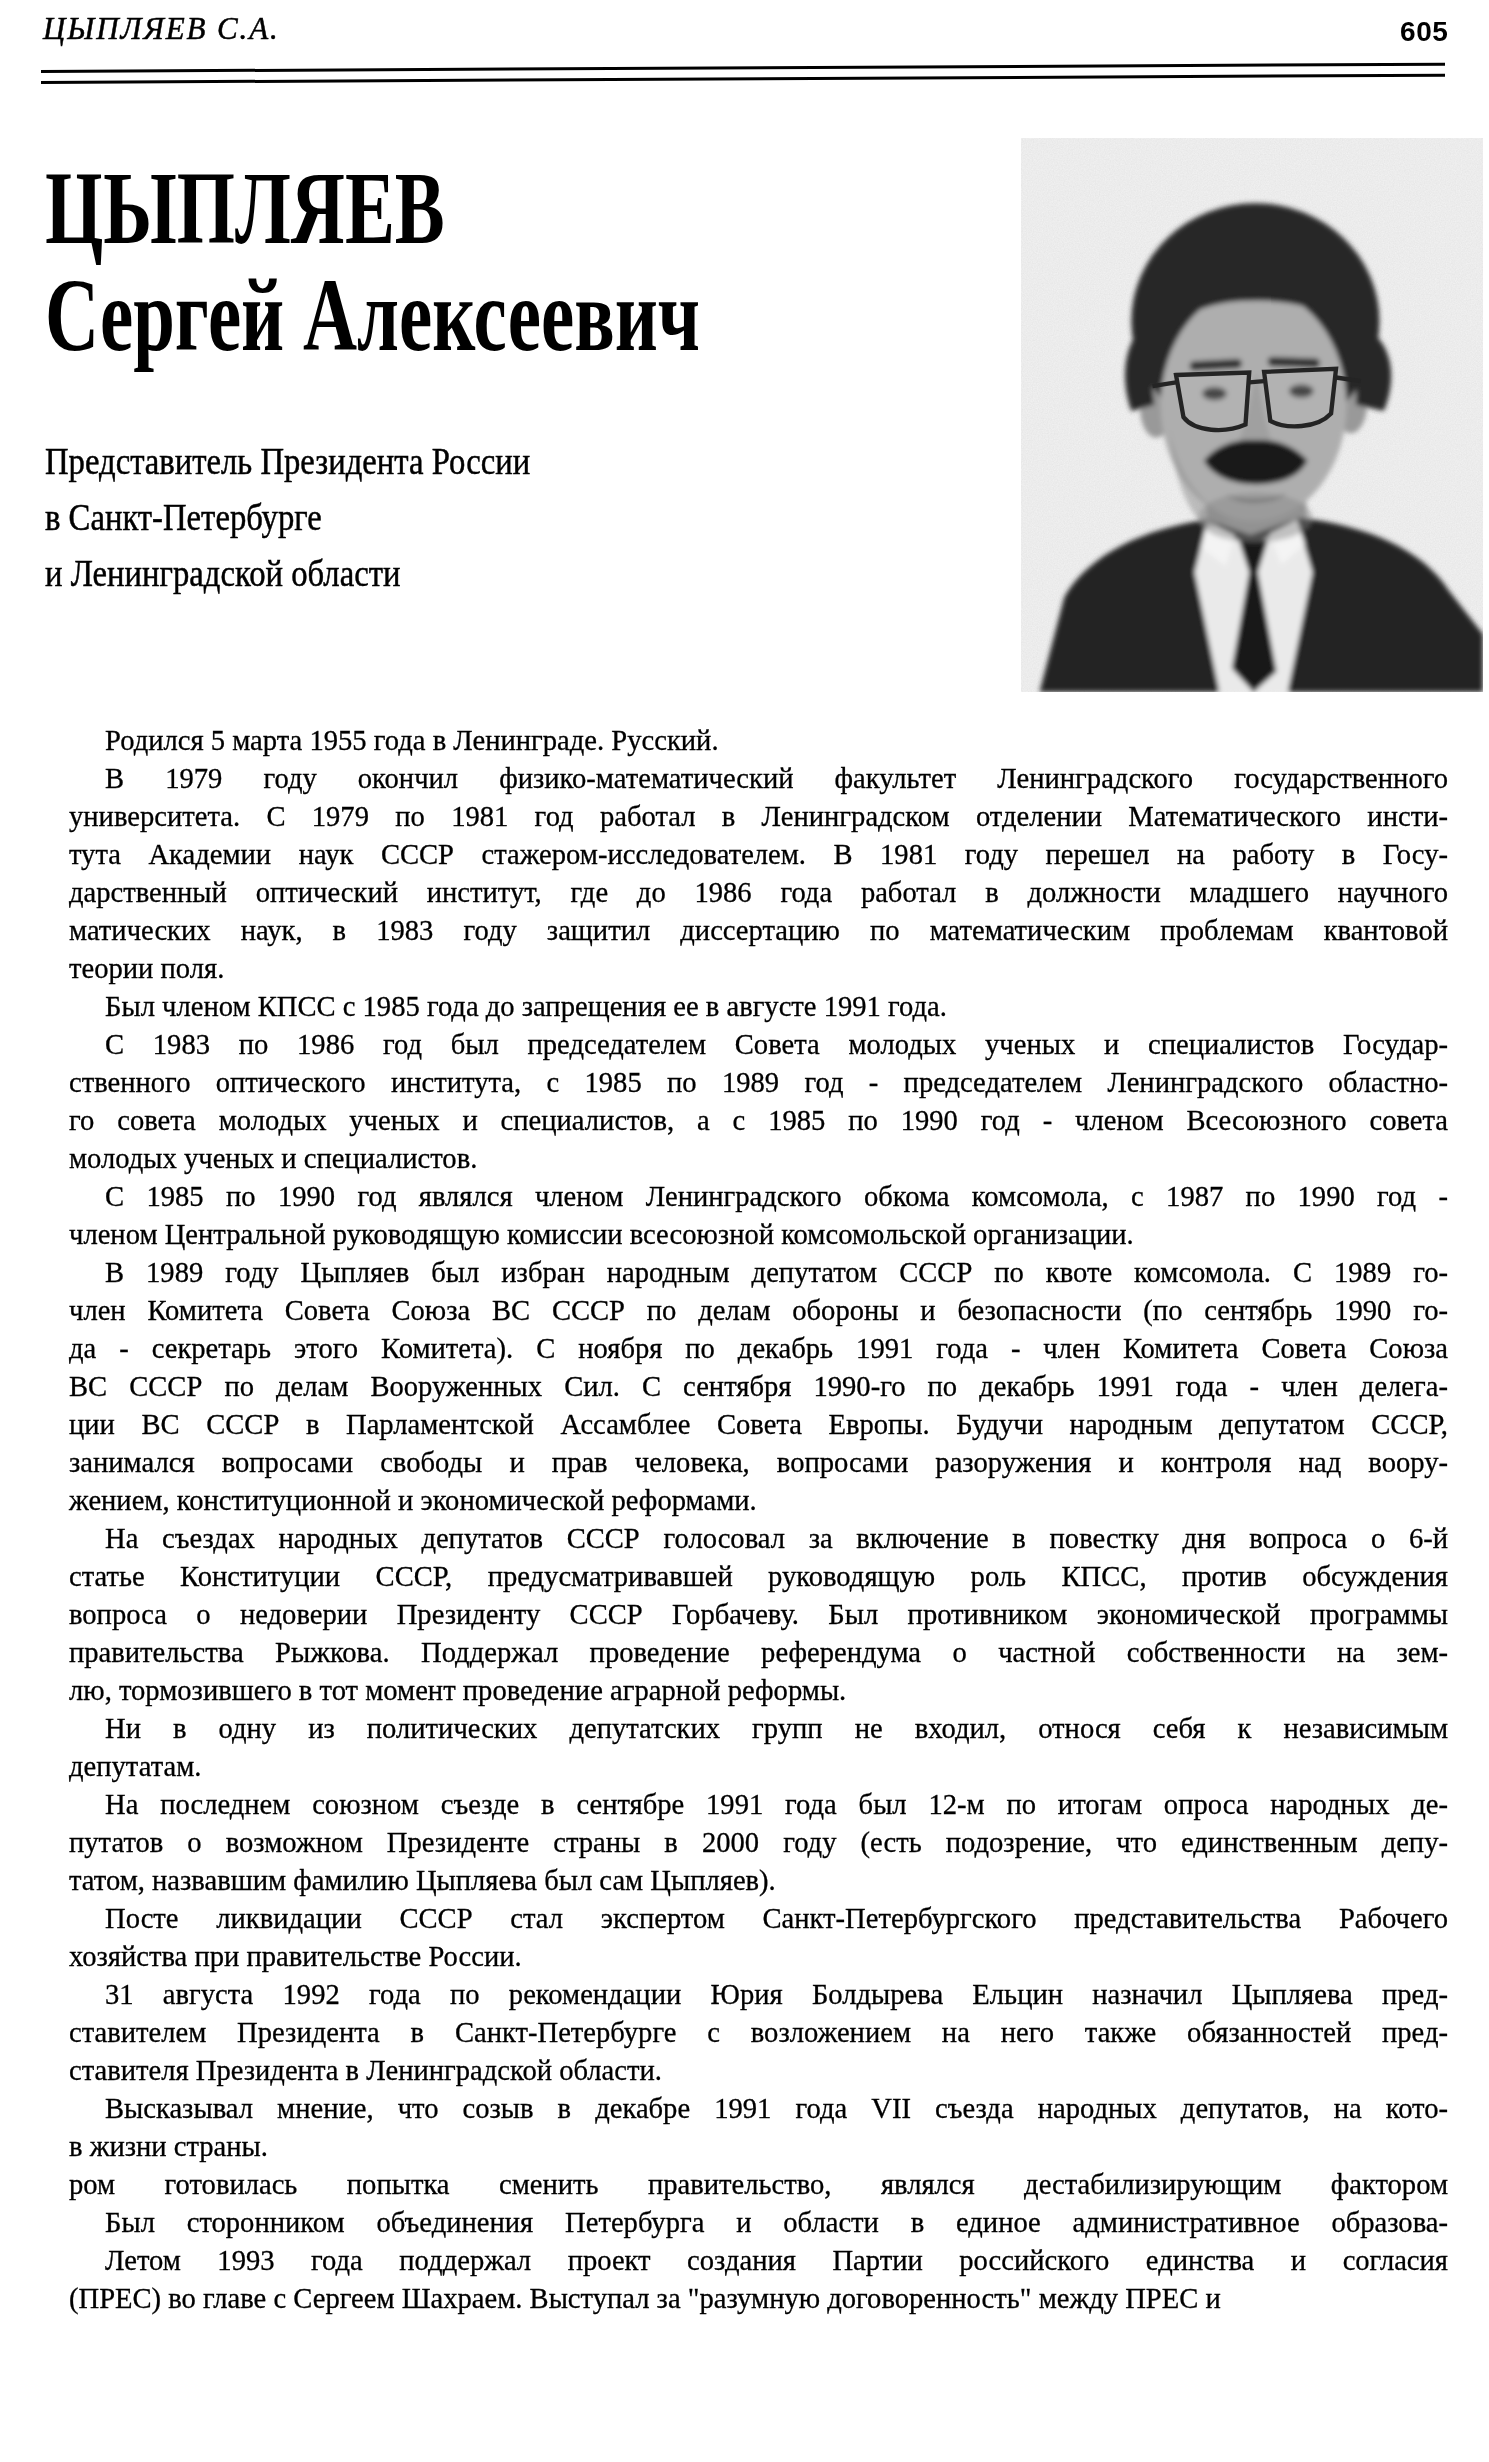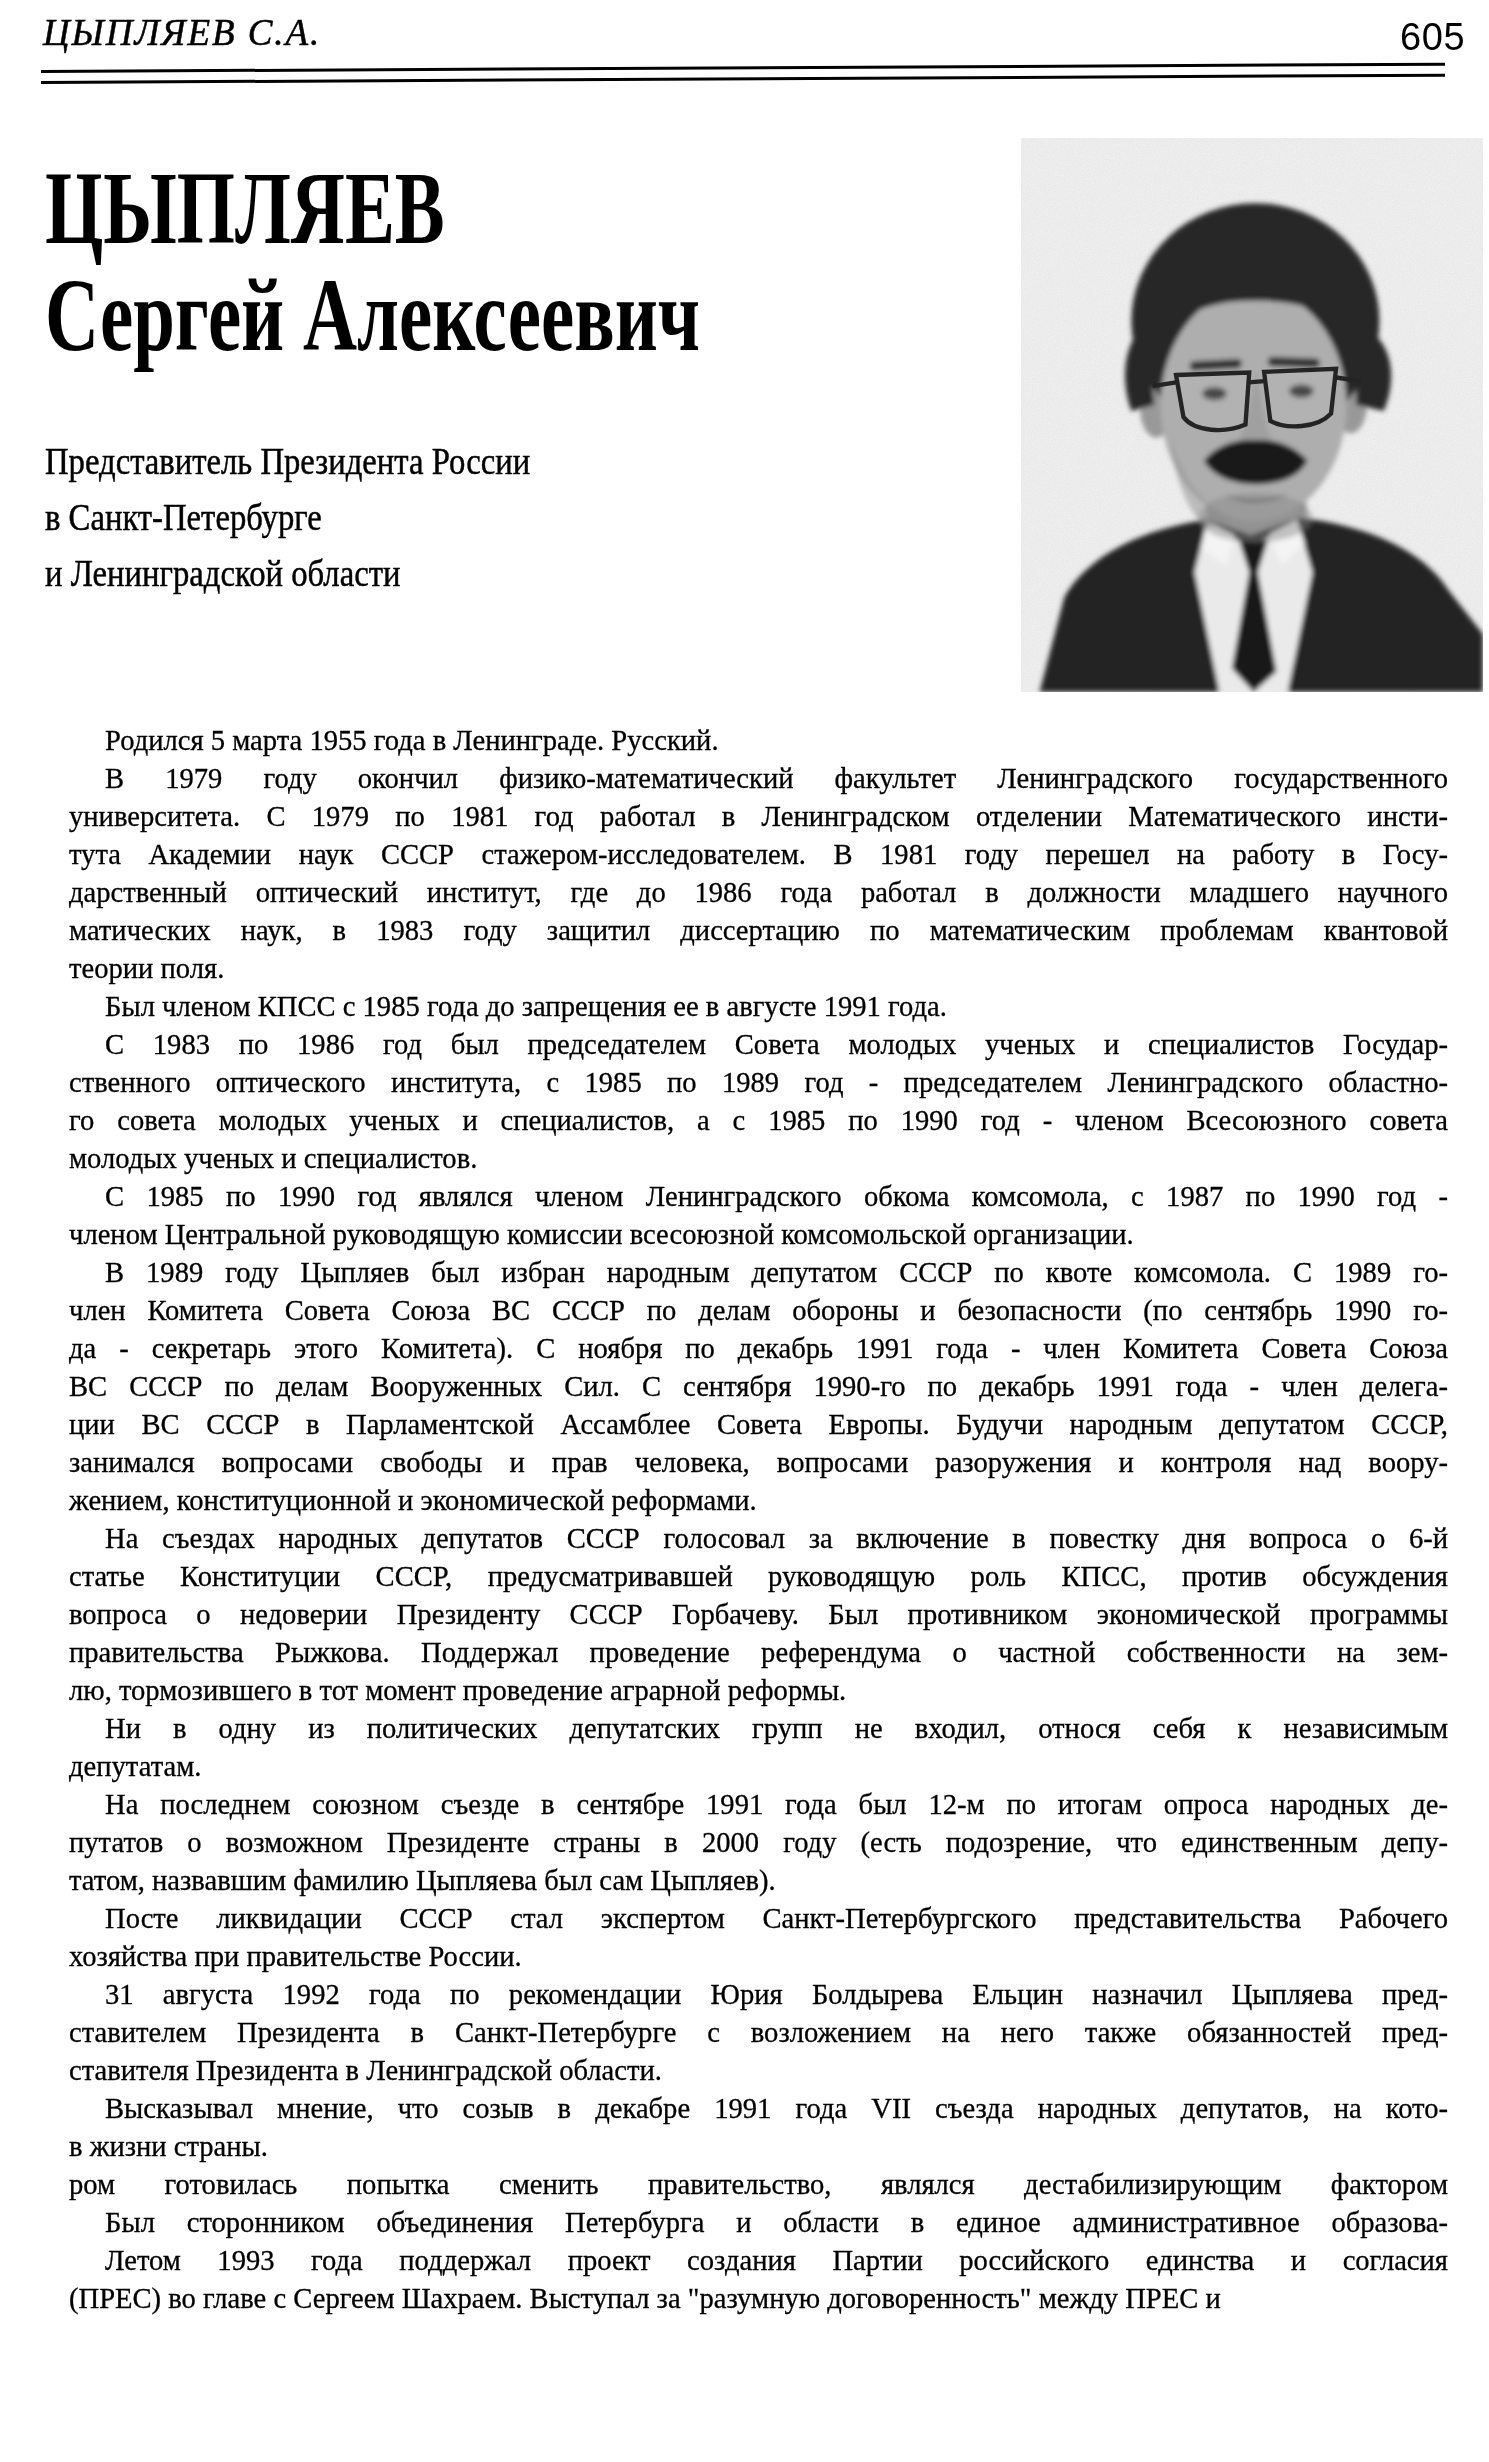--- a/index.html
+++ b/index.html
@@ -8,28 +8,28 @@
     width:1490px; height:2462px;
     background:#ffffff;
     overflow:hidden;
     font-family:"Liberation Serif","DejaVu Serif",serif;
     color:#000;
   }
 
   
   .running-header {
     position:absolute; left:43px; top:11.2px;
-    font-style:italic; font-size:37px; letter-spacing:1.9px;
+    font-style:italic; font-size:31px; letter-spacing:1.9px;
     -webkit-text-stroke:0.5px #000;
     white-space:nowrap;
   }
   .page-number {
     position:absolute; left:1400px; top:16px;
     font-family:"Liberation Sans","DejaVu Sans",sans-serif;
-    font-size:38px; font-weight:normal; letter-spacing:0.6px;
+    font-size:28px; font-weight:bold; letter-spacing:0.6px;
   }
   .rule { position:absolute; left:41px; width:1404px; height:3.1px; background:#000; transform-origin:left center; }
   .rule.top    { top:70px; transform:rotate(-0.30deg); }
   .rule.bottom { top:81px; transform:rotate(-0.30deg); }
 
   
   .title-block {
     position:absolute; left:45px; top:154px;
     transform:scaleX(0.72); transform-origin:left top;
     white-space:nowrap;

